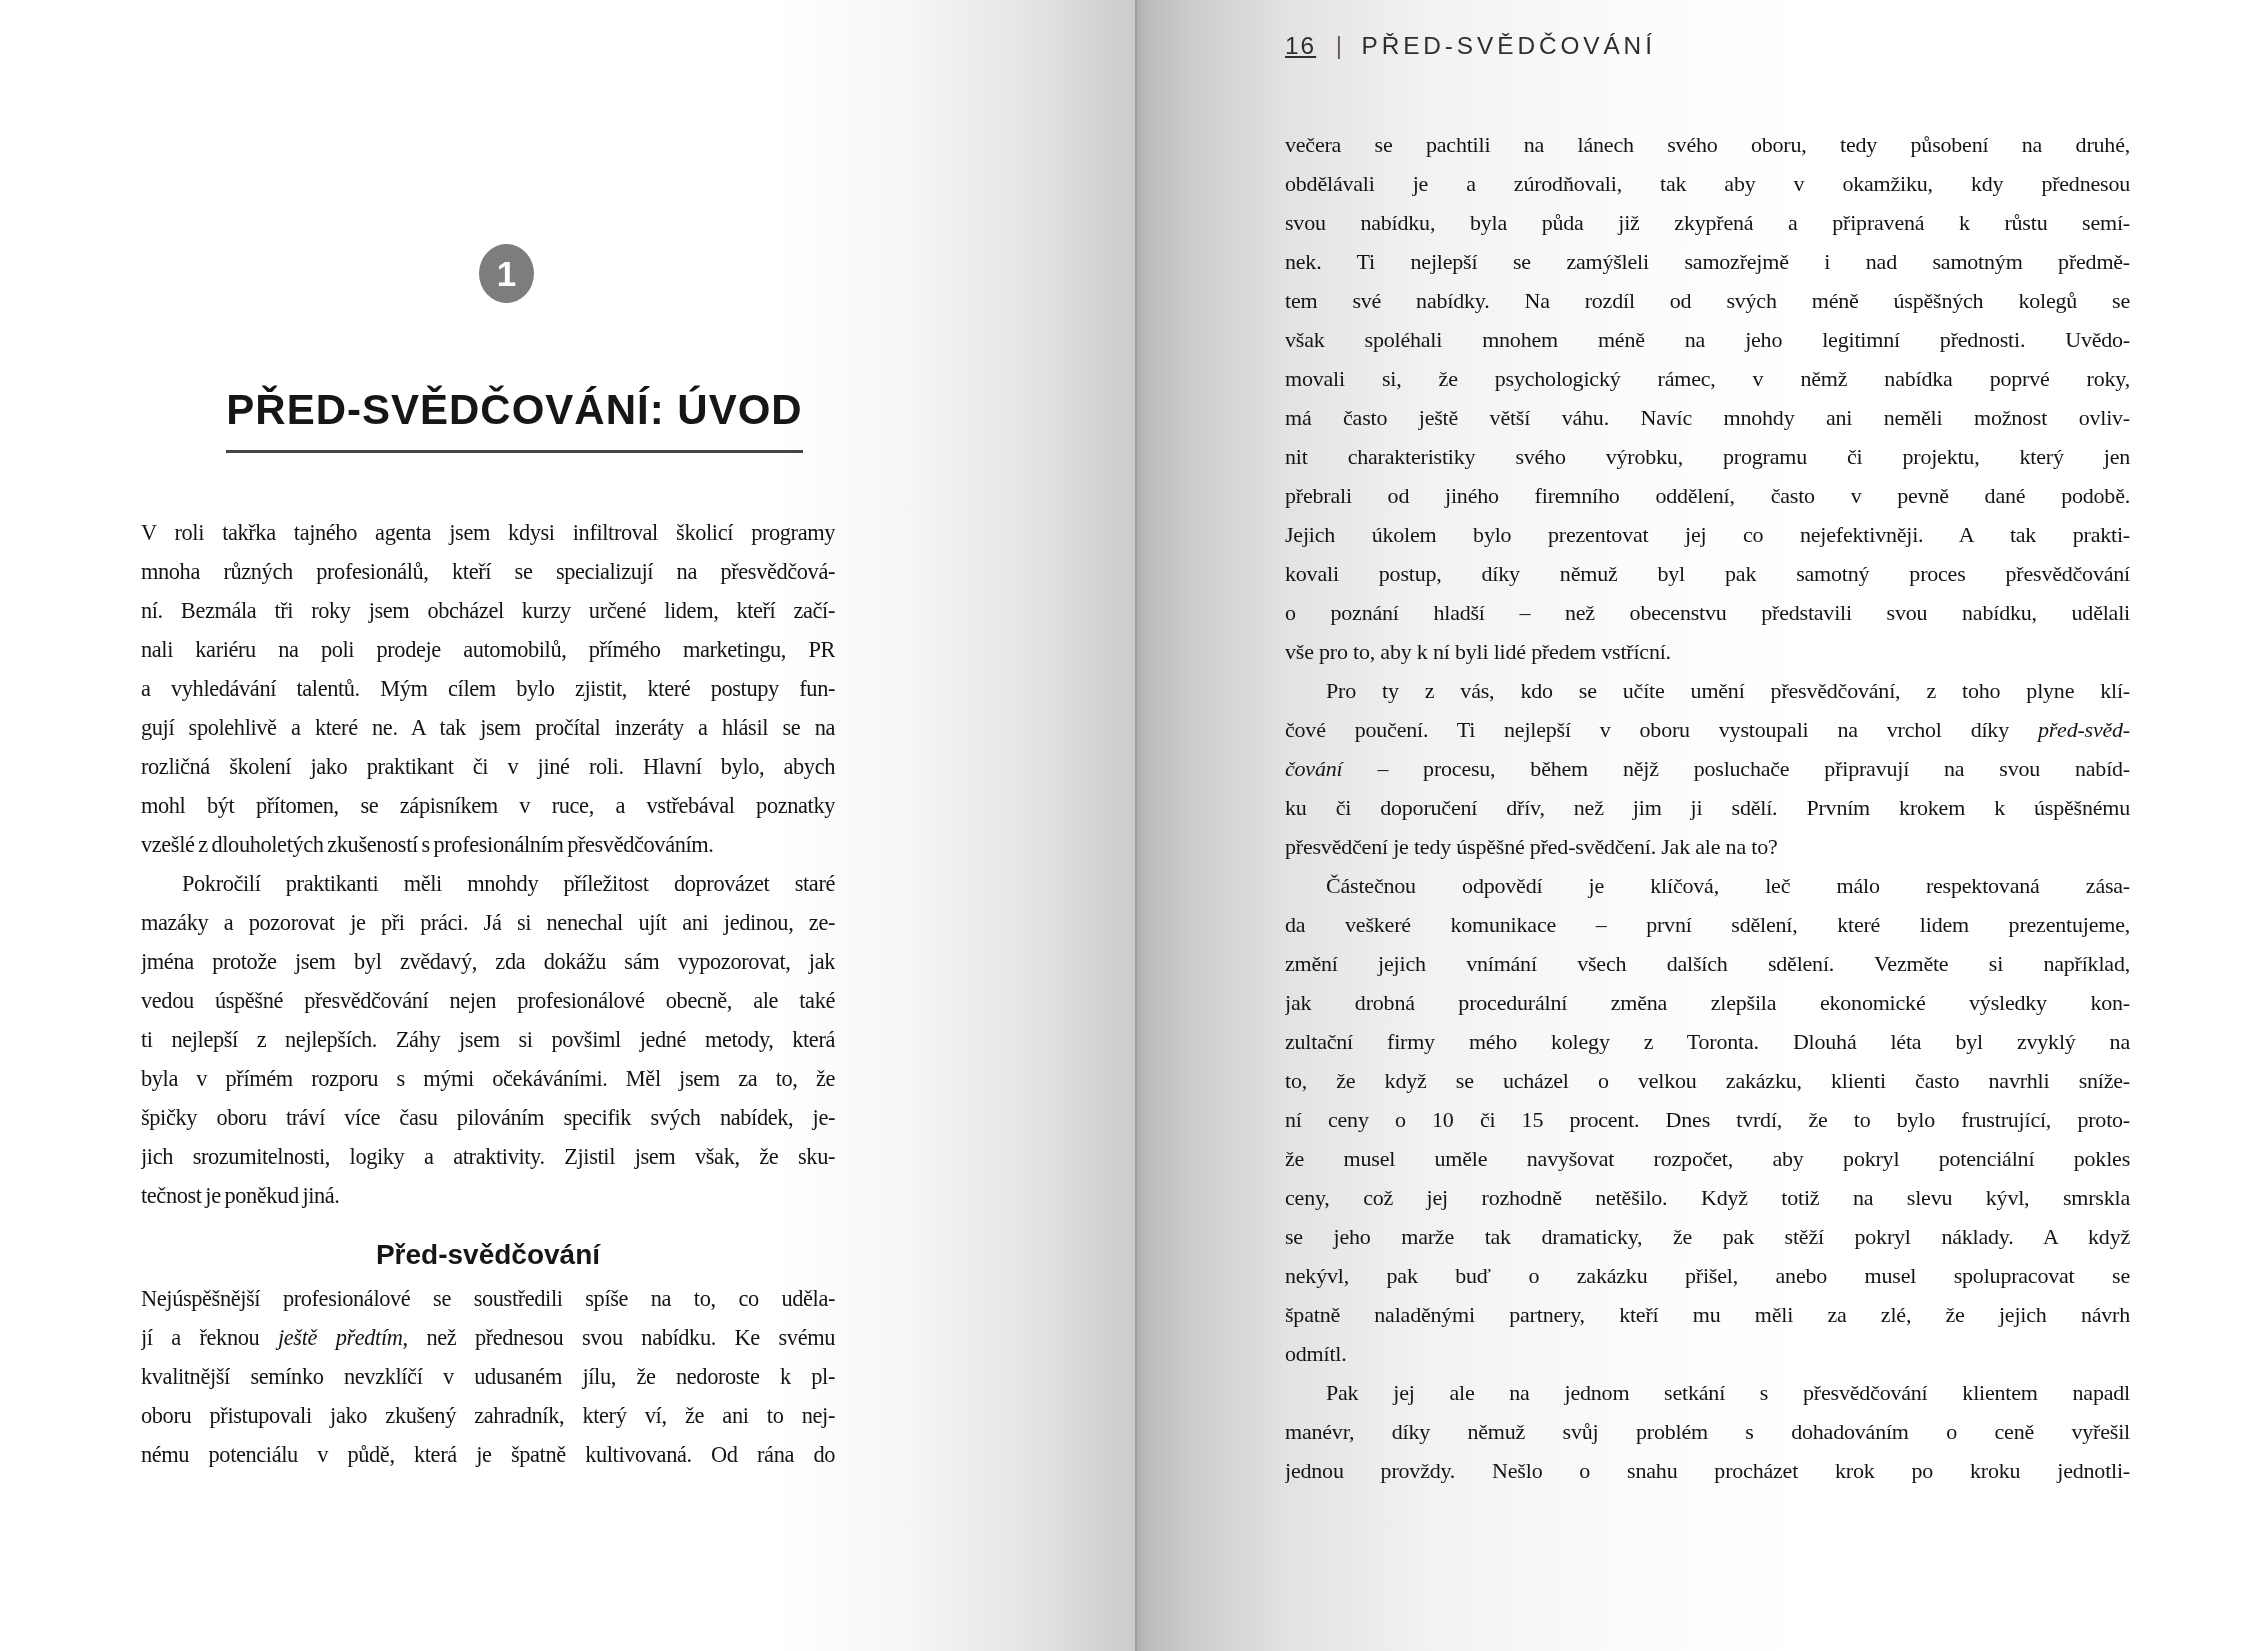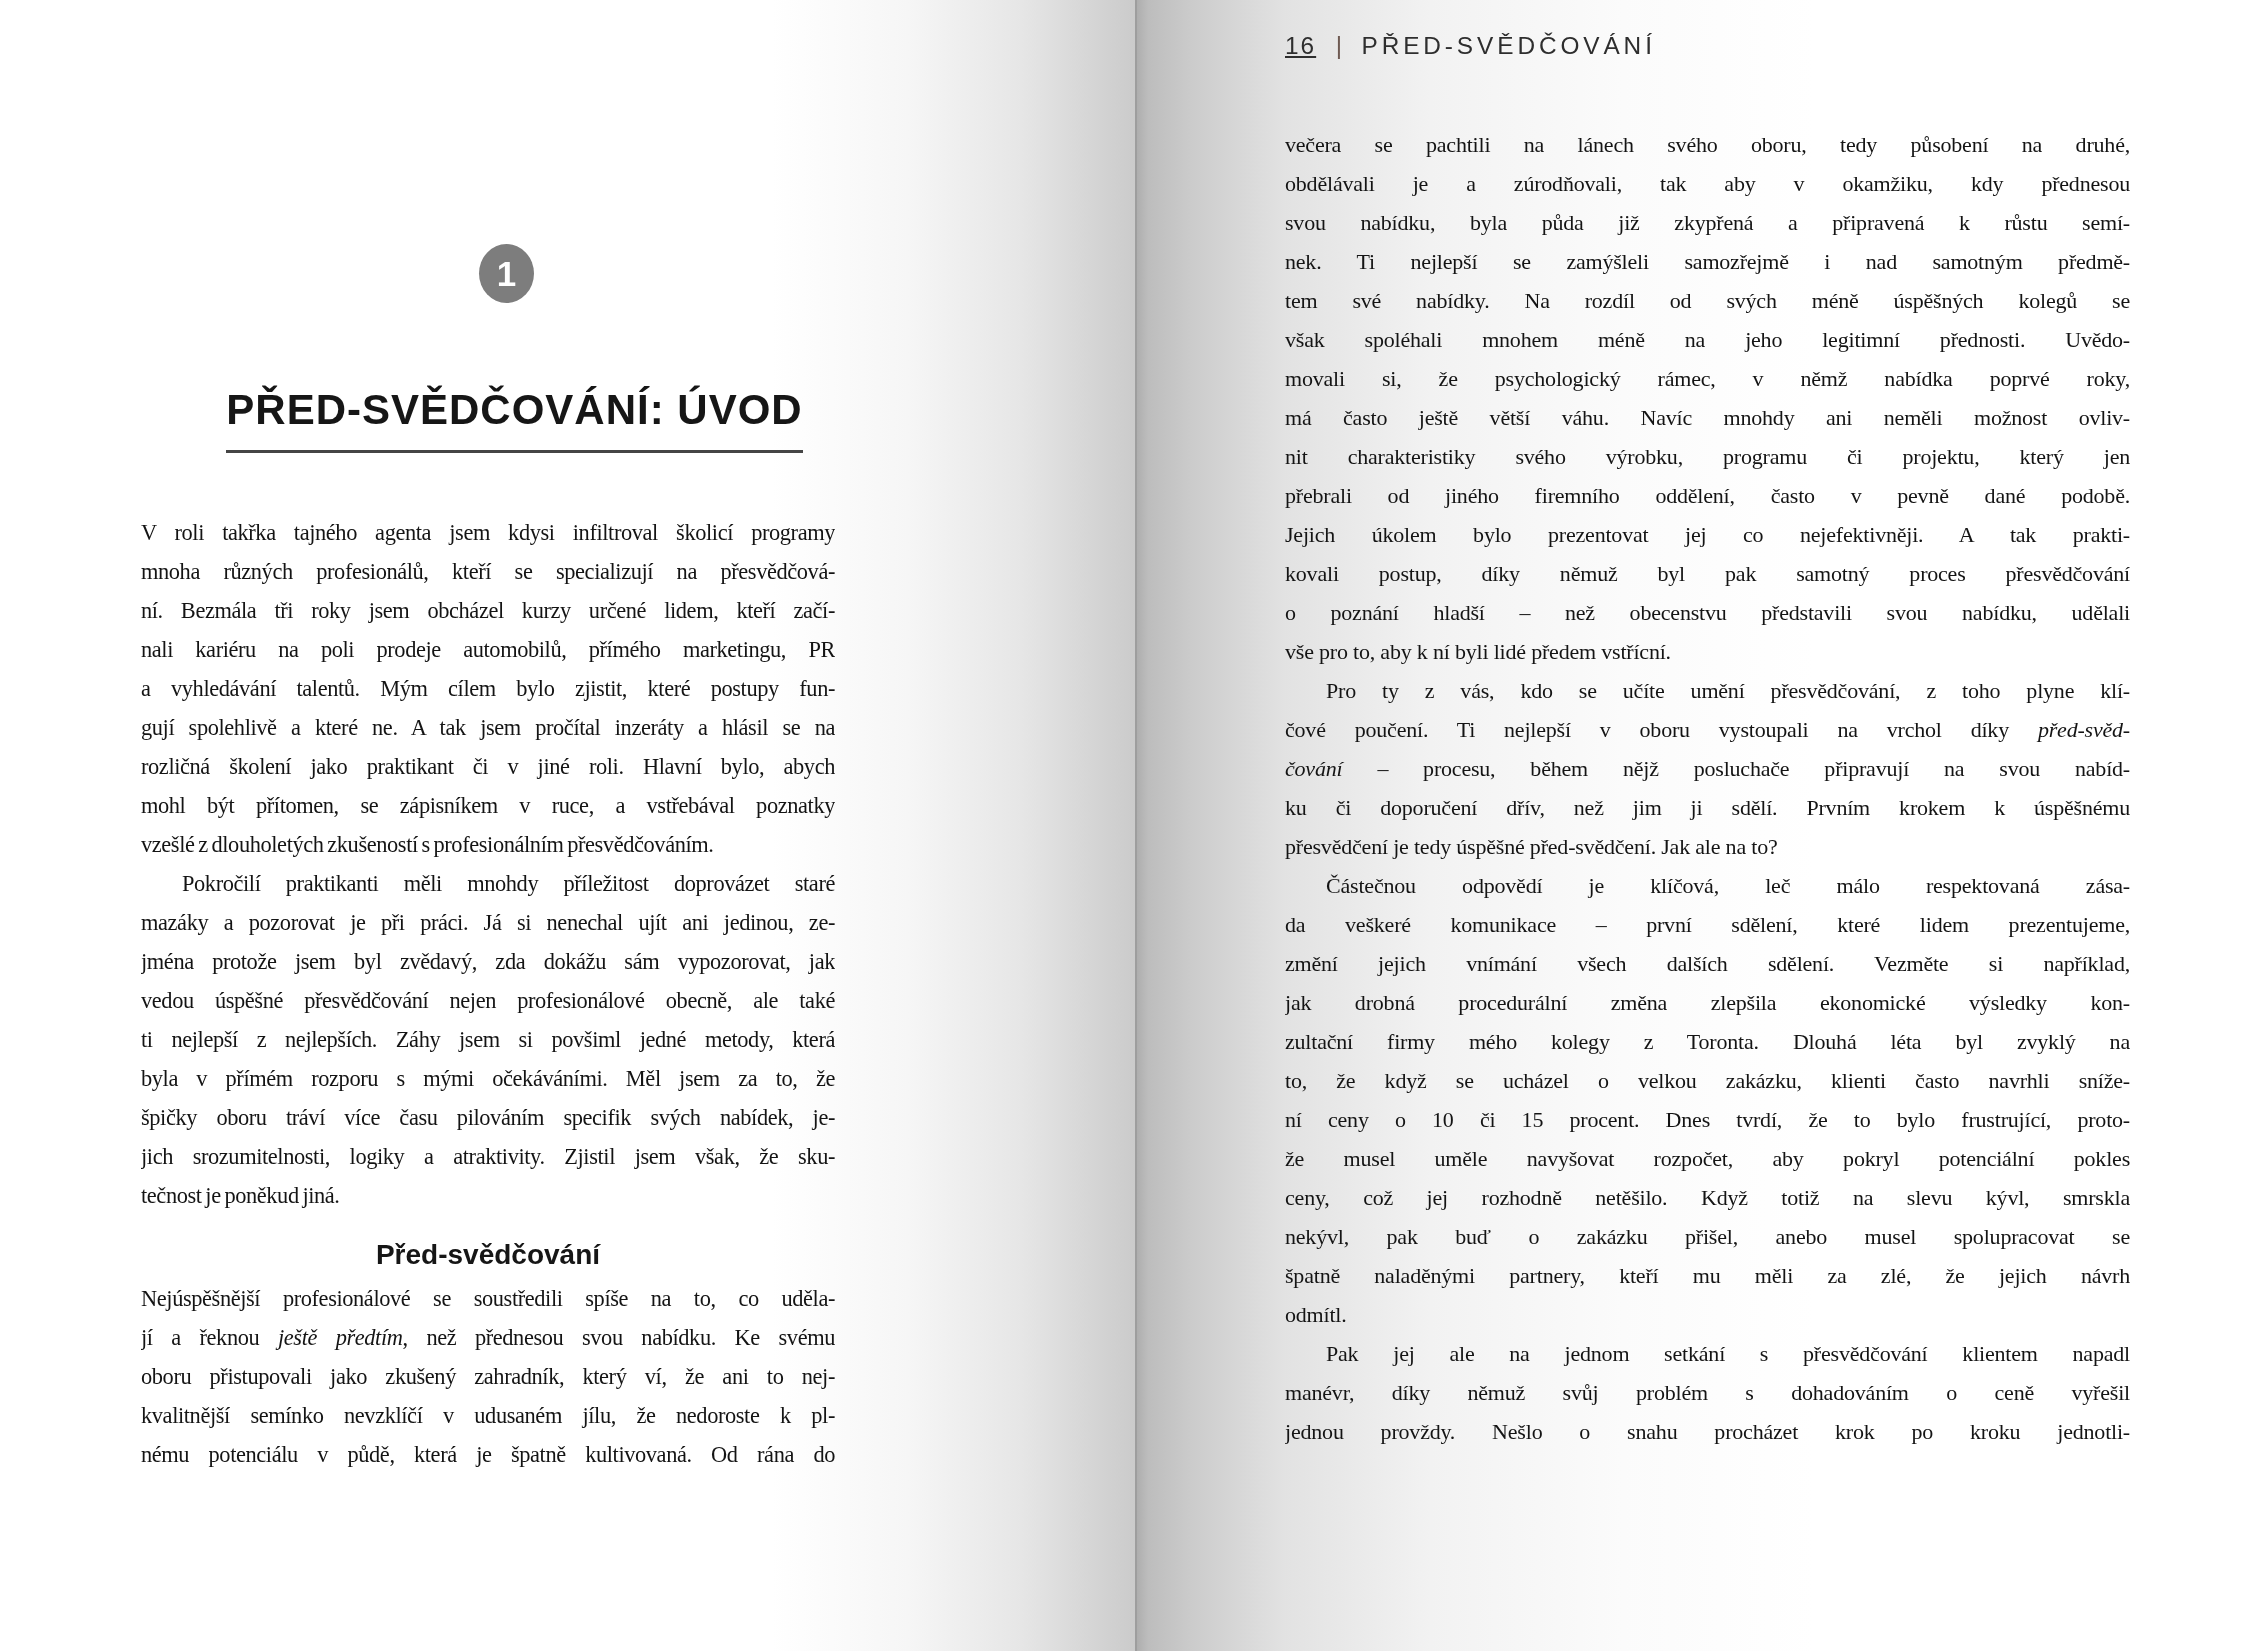--- a/index.html
+++ b/index.html
@@ -86,22 +86,22 @@
           <div class="line">ti nejlepší z nejlepších. Záhy jsem si povšiml jedné metody, která</div>
           <div class="line">byla v přímém rozporu s mými očekáváními. Měl jsem za to, že</div>
           <div class="line">špičky oboru tráví více času pilováním specifik svých nabídek, je-</div>
           <div class="line">jich srozumitelnosti, logiky a atraktivity. Zjistil jsem však, že sku-</div>
           <div class="line endline">tečnost je poněkud jiná.</div>
         </div>
         <div class="subheading">Před-svědčování</div>
         <div class="paragraph">
           <div class="line">Nejúspěšnější profesionálové se soustředili spíše na to, co uděla-</div>
           <div class="line">jí a řeknou <i>ještě předtím</i>, než přednesou svou nabídku. Ke svému</div>
+          <div class="line">kvalitnější semínko nevzklíčí v udusaném jílu, že nedoroste k pl-</div>
           <div class="line">oboru přistupovali jako zkušený zahradník, který ví, že ani to nej-</div>
-          <div class="line">kvalitnější semínko nevzklíčí v udusaném jílu, že nedoroste k pl-</div>
           <div class="line">nému potenciálu v půdě, která je špatně kultivovaná. Od rána do</div>
         </div>
       </div>
   </div>
 
   <div class="page page-right">
     <div class="running-header">
       <span class="page-num">16</span>
       <span class="sep">|</span>
       <span class="running-title">PŘED-SVĚDČOVÁNÍ</span>
@@ -133,20 +133,21 @@
         <div class="paragraph">
           <div class="line indent">Částečnou odpovědí je klíčová, leč málo respektovaná zása-</div>
           <div class="line">da veškeré komunikace – první sdělení, které lidem prezentujeme,</div>
           <div class="line">změní jejich vnímání všech dalších sdělení. Vezměte si například,</div>
           <div class="line">jak drobná procedurální změna zlepšila ekonomické výsledky kon-</div>
           <div class="line">zultační firmy mého kolegy z Toronta. Dlouhá léta byl zvyklý na</div>
           <div class="line">to, že když se ucházel o velkou zakázku, klienti často navrhli sníže-</div>
           <div class="line">ní ceny o 10 či 15 procent. Dnes tvrdí, že to bylo frustrující, proto-</div>
           <div class="line">že musel uměle navyšovat rozpočet, aby pokryl potenciální pokles</div>
           <div class="line">ceny, což jej rozhodně netěšilo. Když totiž na slevu kývl, smrskla</div>
+          <div class="line">se jeho marže tak dramaticky, že pak stěží pokryl náklady. A když</div>
           <div class="line">nekývl, pak buď o zakázku přišel, anebo musel spolupracovat se</div>
           <div class="line">špatně naladěnými partnery, kteří mu měli za zlé, že jejich návrh</div>
           <div class="line endline">odmítl.</div>
         </div>
         <div class="paragraph">
           <div class="line indent">Pak jej ale na jednom setkání s přesvědčování klientem napadl</div>
           <div class="line">manévr, díky němuž svůj problém s dohadováním o ceně vyřešil</div>
           <div class="line">jednou provždy. Nešlo o snahu procházet krok po kroku jednotli-</div>
         </div>
       </div>

